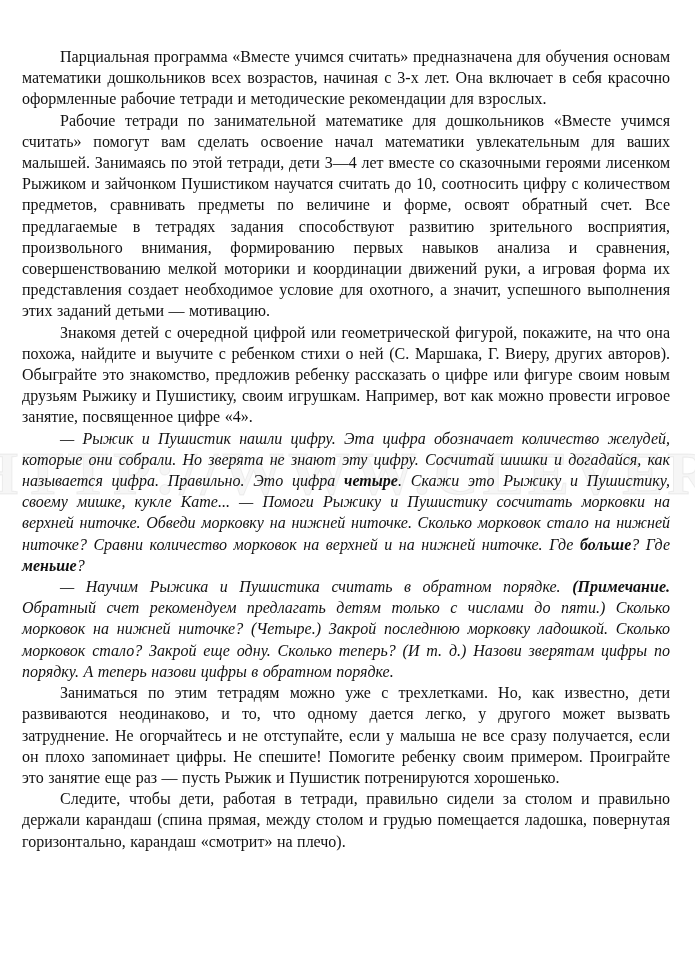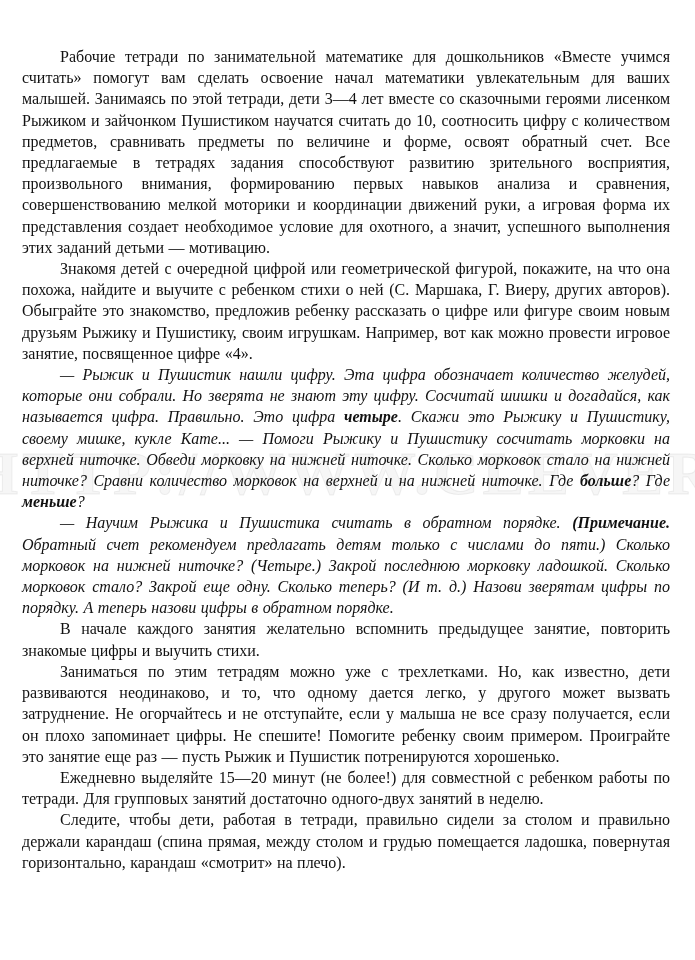--- a/index.html
+++ b/index.html
@@ -63,24 +63,23 @@
 </style>
 </head>
 <body>
 
 <div class="page">
   <div class="watermark">HTTP://WWW.CLEVER-TOY.RU</div>
 
   <div class="content">
 
     <div id="paragraphs">
+        <p class="para"><span>Парциальная программа «Вместе учимся считать» предназначена для обучения основам математики дошкольников всех возрастов, начиная с 3-х лет. Она включает в себя красочно оформленные рабочие тетради и методические рекомендации для взрослых.</span></p>
         <p class="para"><span>Рабочие тетради по занимательной математике для дошкольников «Вместе учимся считать» помогут вам сделать освоение начал математики увлекательным для ваших малышей. Занимаясь по этой тетради, дети 3—4 лет вместе со сказочными героями лисенком Рыжиком и зайчонком Пушистиком научатся считать до 10, соотносить цифру с количеством предметов, сравнивать предметы по величине и форме, освоят обратный счет. Все предлагаемые в тетрадях задания способствуют развитию зрительного восприятия, произвольного внимания, формированию первых навыков анализа и сравнения, совершенствованию мелкой моторики и координации движений руки, а игровая форма их представления создает необходимое условие для охотного, а значит, успешного выполнения этих заданий детьми — мотивацию.</span></p>
         <p class="para"><span>Знакомя детей с очередной цифрой или геометрической фигурой, покажите, на что она похожа, найдите и выучите с ребенком стихи о ней (С. Маршака, Г. Виеру, других авторов). Обыграйте это знакомство, предложив ребенку рассказать о цифре или фигуре своим новым друзьям Рыжику и Пушистику, своим игрушкам. Например, вот как можно провести игровое занятие, посвященное цифре «4».</span></p>
         <p class="para italic"><span>— Рыжик и Пушистик нашли цифру. Эта цифра обозначает количество желудей, которые они собрали. Но зверята не знают эту цифру. Сосчитай шишки и догадайся, как называется цифра. Правильно. Это цифра </span><span class="seg-bold">четыре</span><span>. Скажи это Рыжику и Пушистику, своему мишке, кукле Кате... — Помоги Рыжику и Пушистику сосчитать морковки на верхней ниточке. Обведи морковку на нижней ниточке. Сколько морковок стало на нижней ниточке? Сравни количество морковок на верхней и на нижней ниточке. Где </span><span class="seg-bold">больше</span><span>? Где </span><span class="seg-bold">меньше</span><span>?</span></p>
         <p class="para italic"><span>— Научим Рыжика и Пушистика считать в обратном порядке. </span><span class="seg-bold">(Примечание.</span><span> Обратный счет рекомендуем предлагать детям только с числами до пяти.) Сколько морковок на нижней ниточке? (Четыре.) Закрой последнюю морковку ладошкой. Сколько морковок стало? Закрой еще одну. Сколько теперь? (И т. д.) Назови зверятам цифры по порядку. А теперь назови цифры в обратном порядке.</span></p>
-        <p class="para"><span>В начале каждого занятия желательно вспомнить предыдущее занятие, повторить знакомые цифры и выучить стихи.</span></p>
         <p class="para"><span>Заниматься по этим тетрадям можно уже с трехлетками. Но, как известно, дети развиваются неодинаково, и то, что одному дается легко, у другого может вызвать затруднение. Не огорчайтесь и не отступайте, если у малыша не все сразу получается, если он плохо запоминает цифры. Не спешите! Помогите ребенку своим примером. Проиграйте это занятие еще раз — пусть Рыжик и Пушистик потренируются хорошенько.</span></p>
-        <p class="para"><span>Ежедневно выделяйте 15—20 минут (не более!) для совместной с ребенком работы по тетради. Для групповых занятий достаточно одного-двух занятий в неделю.</span></p>
         <p class="para"><span>Следите, чтобы дети, работая в тетради, правильно сидели за столом и правильно держали карандаш (спина прямая, между столом и грудью помещается ладошка, повернутая горизонтально, карандаш «смотрит» на плечо).</span></p>
       </div>
 
   </div>
 </div>
 
 </body></html>

